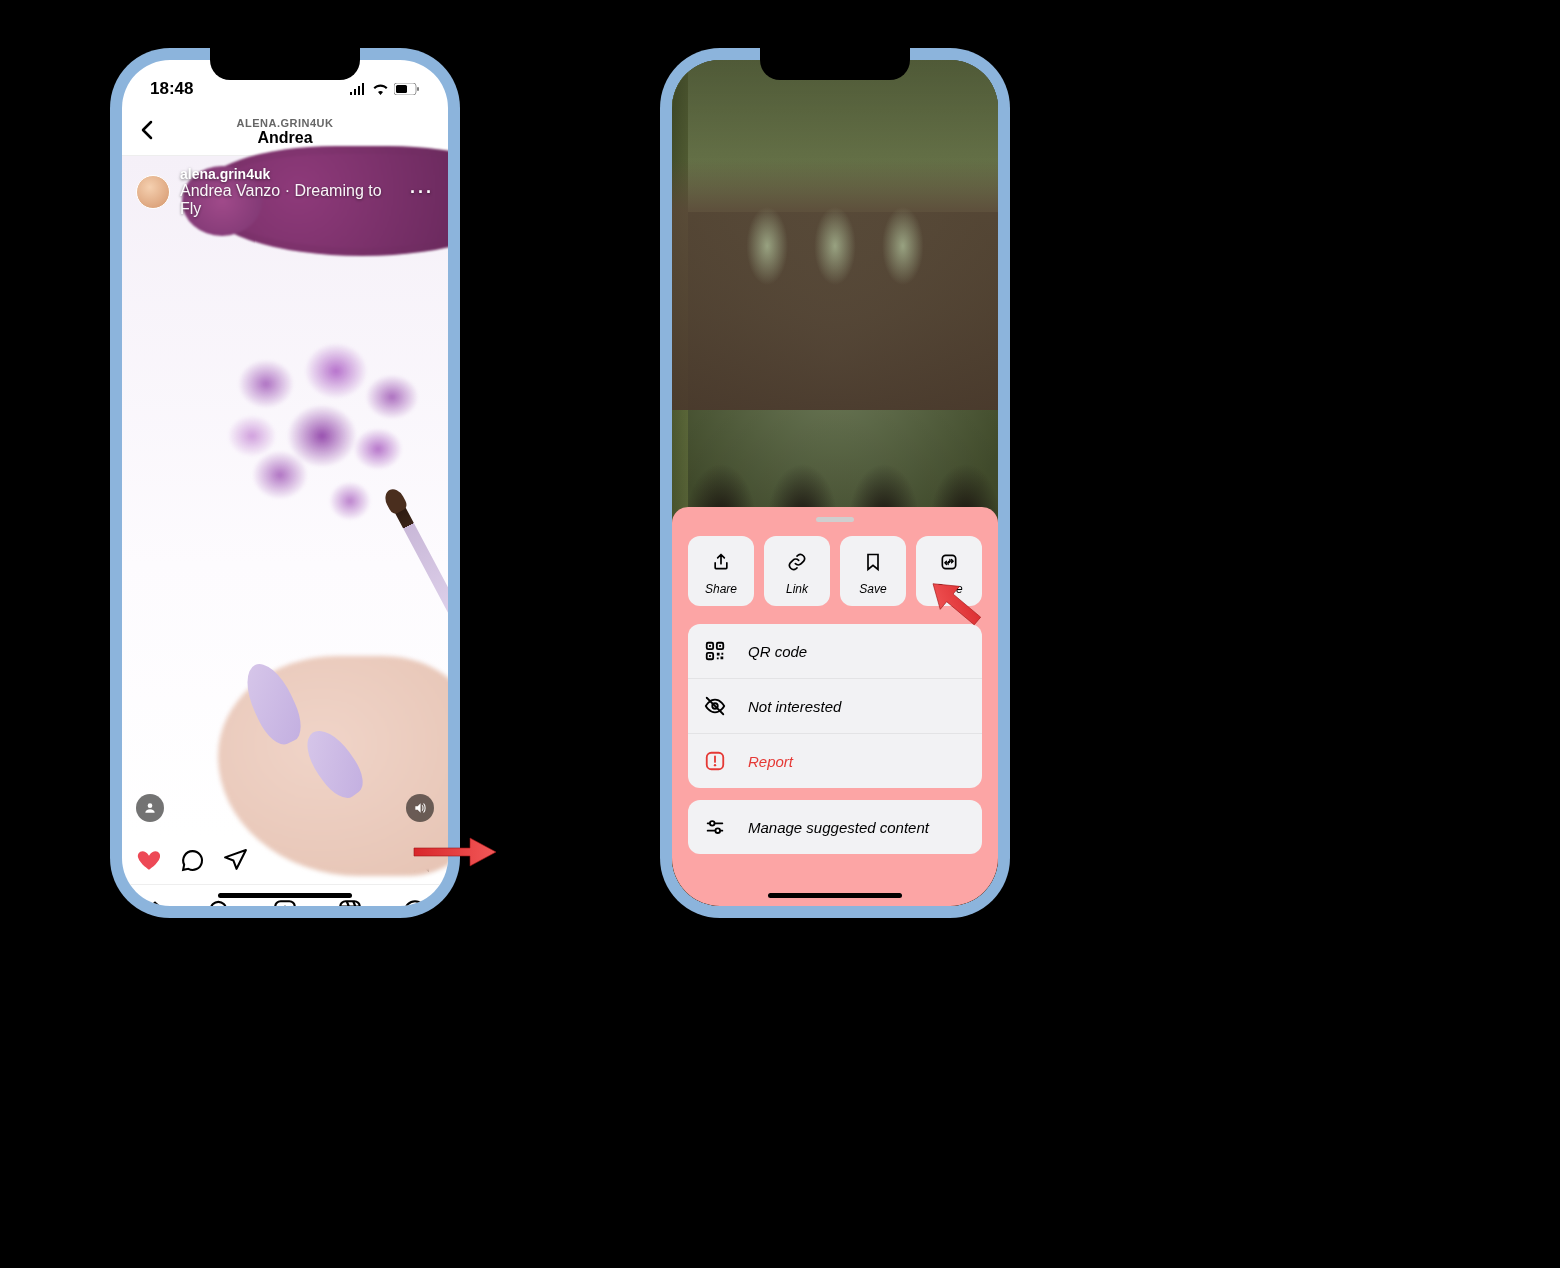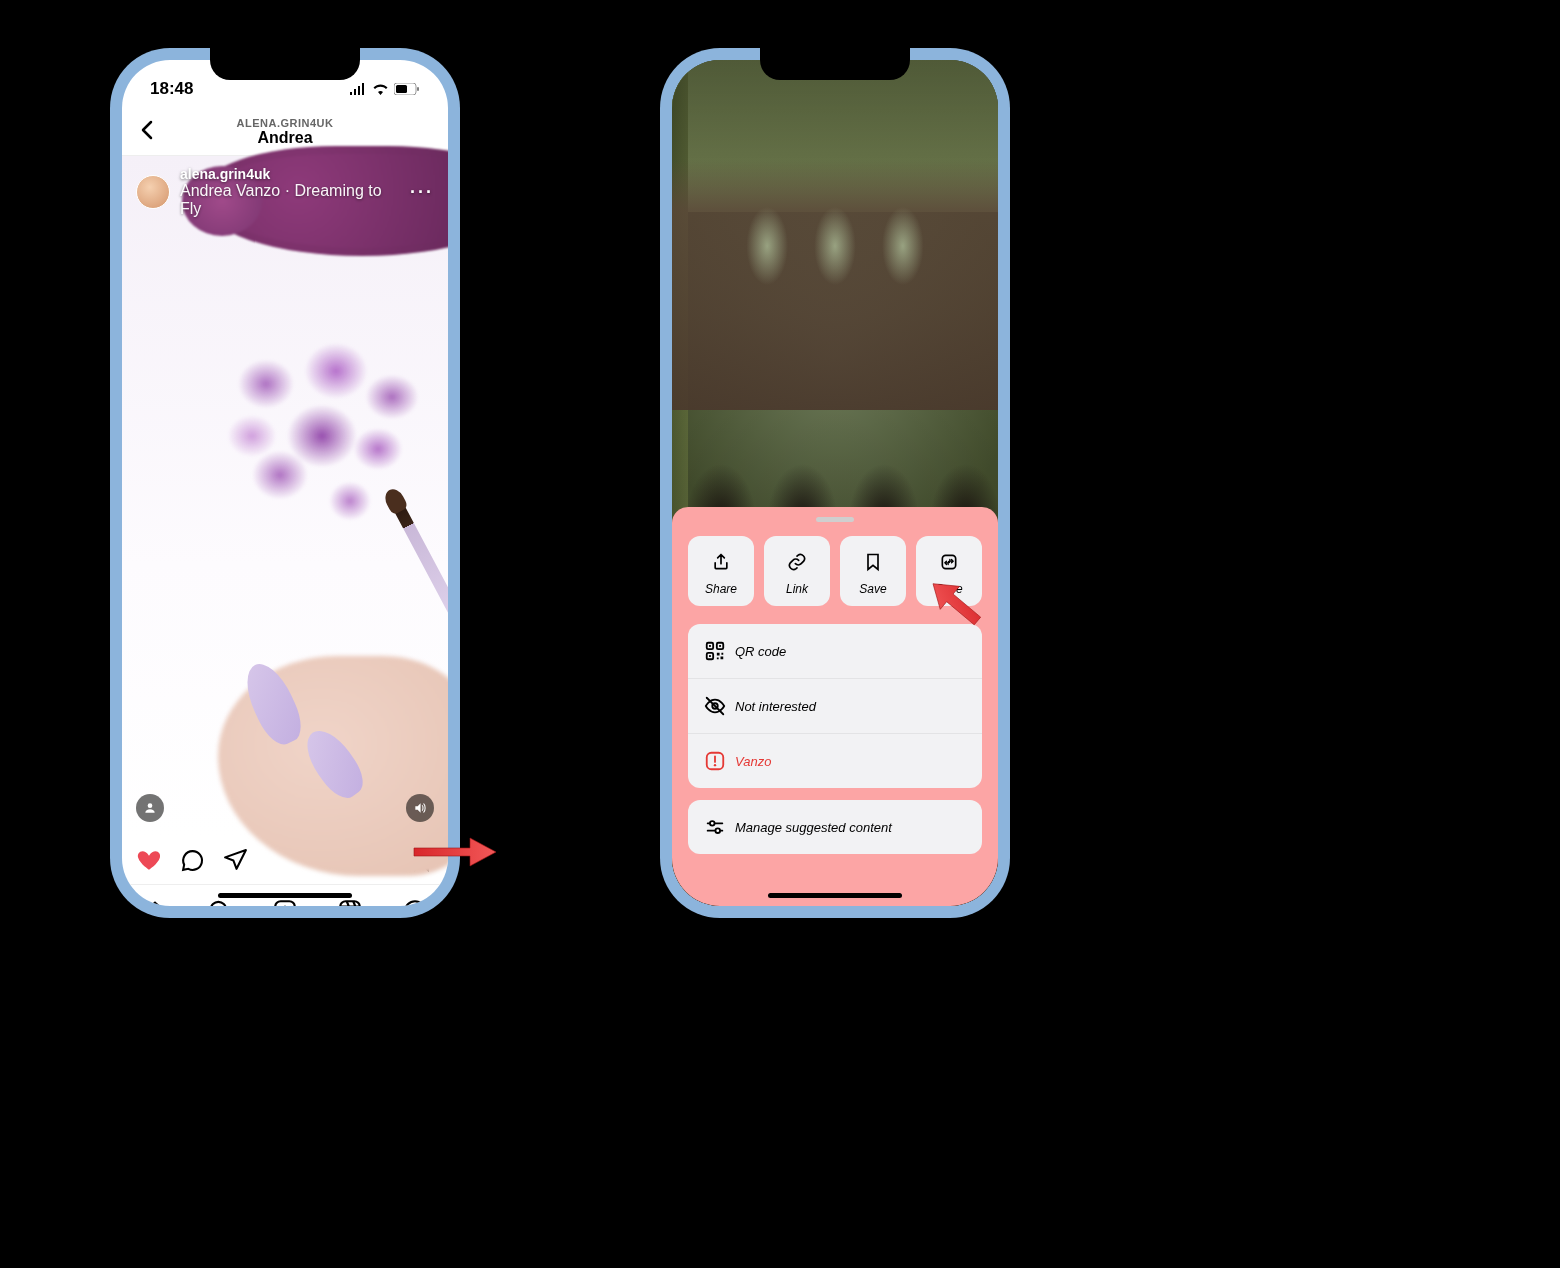--- a/index.html
+++ b/index.html
@@ -271,23 +271,23 @@
   .action-tile .tile-label { font-size: 12px; color: #000; }
   .menu-list {
     background: #f2f2f4;
     border-radius: 12px;
     overflow: hidden;
     margin-bottom: 12px;
   }
   .menu-item {
     display: flex;
     align-items: center;
-    gap: 9px;
+    gap: 22px;
     padding: 16px 16px;
-    font-size: 13px;
+    font-size: 15px;
     color: #000;
   }
   .menu-item + .menu-item { border-top: 1px solid rgba(0,0,0,0.06); }
   .menu-item.danger { color: #e53935; }
   .menu-single {
     background: #f2f2f4;
     border-radius: 12px;
   }
 
   
@@ -546,21 +546,21 @@
           <span>Not interested</span>
         </div>
         <div class="menu-item danger">
           <span>
             <svg width="22" height="22" viewBox="0 0 24 24">
                 <rect x="3" y="3" width="18" height="18" rx="5" stroke="#e53935" stroke-width="2" fill="none"></rect>
                 <path d="M12 7v6" stroke="#e53935" stroke-width="2" stroke-linecap="round"></path>
                 <circle cx="12" cy="16.5" r="1.3" fill="#e53935"></circle>
               </svg>
           </span>
-          <span>Vanzo</span>
+          <span>Report</span>
         </div>
       </div>
 
       <div class="menu-list menu-single">
         <div class="menu-item">
           <span>
             <svg width="22" height="22" viewBox="0 0 24 24">
                 <path d="M4 8h16M4 16h16" stroke="#000" stroke-width="2" stroke-linecap="round"></path>
                 <circle cx="9" cy="8" r="2.5" fill="#fff" stroke="#000" stroke-width="2"></circle>
                 <circle cx="15" cy="16" r="2.5" fill="#fff" stroke="#000" stroke-width="2"></circle>

